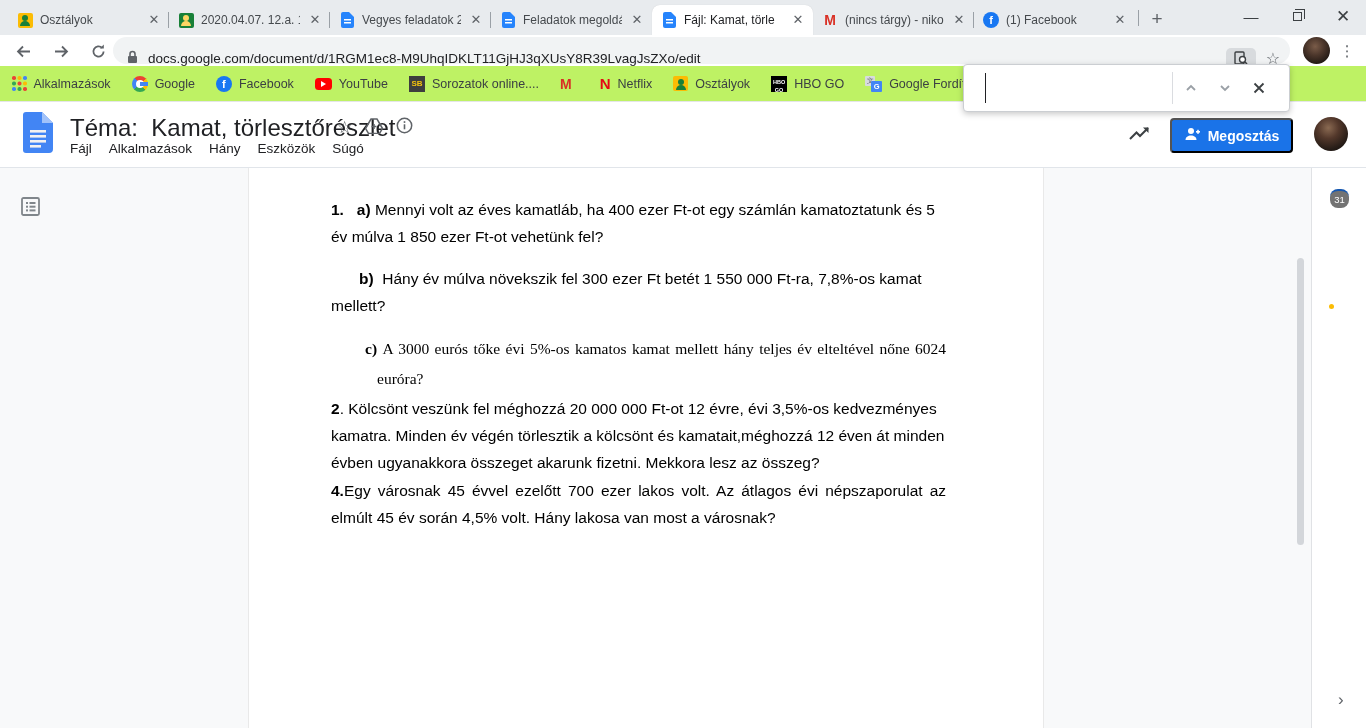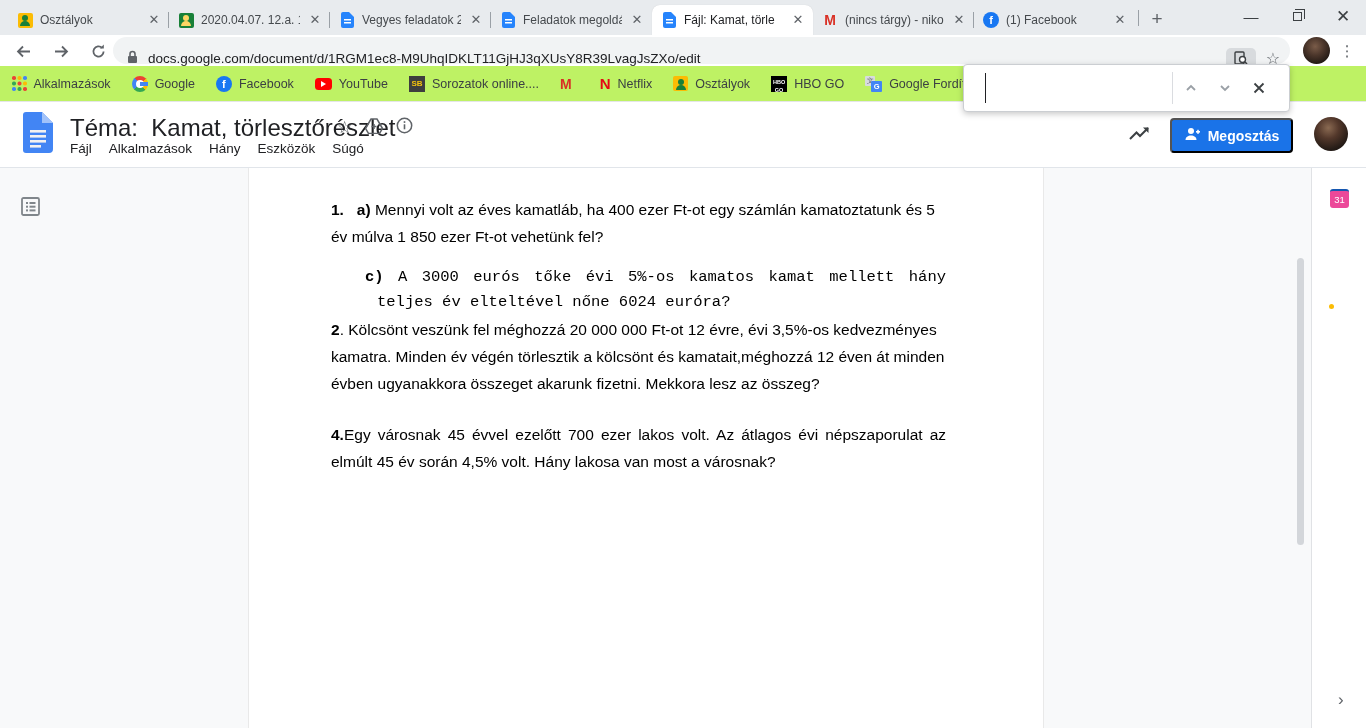--- a/index.html
+++ b/index.html
@@ -80,28 +80,28 @@
   .docs-avatar{position:absolute;left:1314px;top:15px;width:34px;height:34px;border-radius:50%;background:radial-gradient(circle at 42% 32%,#8a6a52 0%,#53382b 35%,#241b16 72%,#120d0a 100%)}
 
   
   .content{position:absolute;left:0;top:168px;width:1366px;height:560px;background:#F8F9FA}
   .outline-btn{position:absolute;left:19px;top:27px;width:22px;height:22px;display:flex;align-items:center;justify-content:center}
   .page{position:absolute;left:248px;top:0;width:796px;height:560px;background:#fff;border-left:1px solid #E9E9E9;border-right:1px solid #E9E9E9;padding:28px 97px 0 82px}
   .para{font-size:15.5px;line-height:27px;color:#000}
   .pfx{white-space:pre-wrap}
   .p-1{margin-bottom:15px}
   .p-b{text-indent:28px;margin-bottom:15px}
-  .p-c{font-family:Liberation Mono, monospace;font-size:15.5px;line-height:25px;margin-left:46px;text-indent:-12px;text-align:justify;margin-bottom:1px}
-  .p-2{margin-bottom:24px}
+  .p-c{font-family:Liberation Serif, serif;font-size:15.5px;line-height:30px;margin-left:46px;text-indent:-12px;text-align:justify;margin-bottom:1px}
+  .p-2{margin-bottom:1px}
   .p-3{text-align:justify;margin-bottom:16px}
   .p-4{text-align:justify}
   .doc-scrollbar{position:absolute;left:1297px;top:90px;width:7px;height:287px;background:#D3D6DA;border-radius:4px}
   .sidepanel{position:absolute;right:0;top:0;width:55px;height:560px;background:#fff;border-left:1px solid #E0E2E5}
   .sp-icon{position:absolute;left:18px}
-  .i-cal{width:19px;height:19px;background:#ec4899;border-radius:3px;color:#fff;font-size:9.5px;font-weight:normal;display:flex;align-items:center;justify-content:center;border-top:2px solid #1557B0}
+  .i-cal{width:19px;height:19px;background:#737373;border-radius:8px;color:#fff;font-size:9.5px;font-weight:normal;display:flex;align-items:center;justify-content:center;border-top:2px solid #1557B0}
   .i-keep{width:19px;height:19px;background:#F5B400;border-radius:3px;position:relative}
   .i-keep::after{content:"";position:absolute;left:5px;top:3.5px;width:7px;height:7px;border:1.6px solid #fff;border-radius:50%}
   .i-keep::before{content:"";position:absolute;left:7.5px;bottom:3px;width:4px;height:3px;background:#fff}
   .i-tasks{width:19px;height:19px;background:#1A73E8;border-radius:50%;position:relative}
   .i-tasks::after{content:"";position:absolute;left:5px;top:5px;width:8px;height:4px;border-left:2px solid #fff;border-bottom:2px solid #fff;transform:rotate(-45deg)}
   .i-tasks::before{content:"";position:absolute;left:-1px;top:7px;width:5px;height:5px;border-radius:50%;background:#FBBC04}
   .sp-chevron{position:absolute;left:26px;top:522px;color:#5F6368;font-size:17px}
 </style>
 </head>
 <body>
@@ -346,20 +346,21 @@
         <rect x="8.5" y="5" width="6" height="2" fill="#80868B"></rect>
         <rect x="5" y="8.7" width="2" height="2" fill="#80868B"></rect>
         <rect x="8.5" y="8.7" width="6" height="2" fill="#80868B"></rect>
         <rect x="5" y="12.4" width="2" height="2" fill="#80868B"></rect>
         <rect x="8.5" y="12.4" width="6" height="2" fill="#80868B"></rect>
       </svg>
   </span>
 
   <div class="page">
     <p class="para p-1"><b class="pfx">1.   a) </b><span>Mennyi volt az éves kamatláb, ha 400 ezer Ft-ot egy számlán kamatoztatunk és 5 év múlva 1 850 ezer Ft-ot vehetünk fel?</span></p>
+    <p class="para p-b"><b class="pfx">b)  </b><span>Hány év múlva növekszik fel 300 ezer Ft betét 1 550 000 Ft-ra, 7,8%-os kamat mellett?</span></p>
     <p class="para p-c"><b class="pfx">c) </b><span>A 3000 eurós tőke évi 5%-os kamatos kamat mellett hány teljes év elteltével nőne 6024 euróra?</span></p>
     <p class="para p-2"><b class="pfx">2</b><span>. Kölcsönt veszünk fel méghozzá 20 000 000 Ft-ot 12 évre, évi 3,5%-os kedvezményes kamatra. Minden év végén törlesztik a kölcsönt és kamatait,méghozzá 12 éven át minden évben ugyanakkora összeget akarunk fizetni. Mekkora lesz az összeg?</span></p>
     <p class="para p-4"><b class="pfx">4.</b><span>Egy városnak 45 évvel ezelőtt 700 ezer lakos volt. Az átlagos évi népszaporulat az elmúlt 45 év során 4,5% volt. Hány lakosa van most a városnak?</span></p>
   </div>
 
   <div class="doc-scrollbar"></div>
 
   <div class="sidepanel">
     <span class="sp-icon" style="top:21px">
         <span class="i-cal">31</span>

